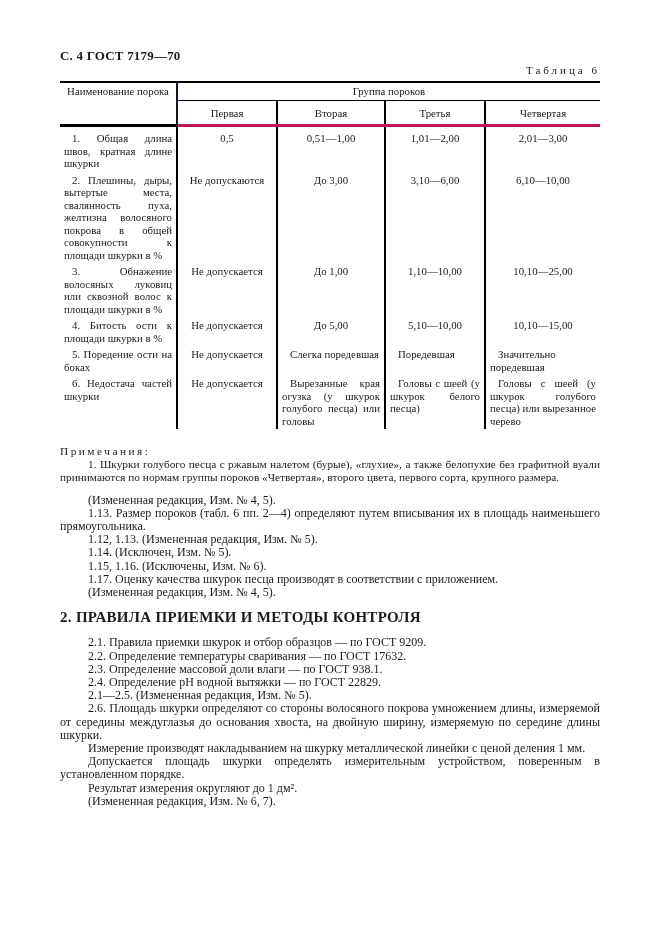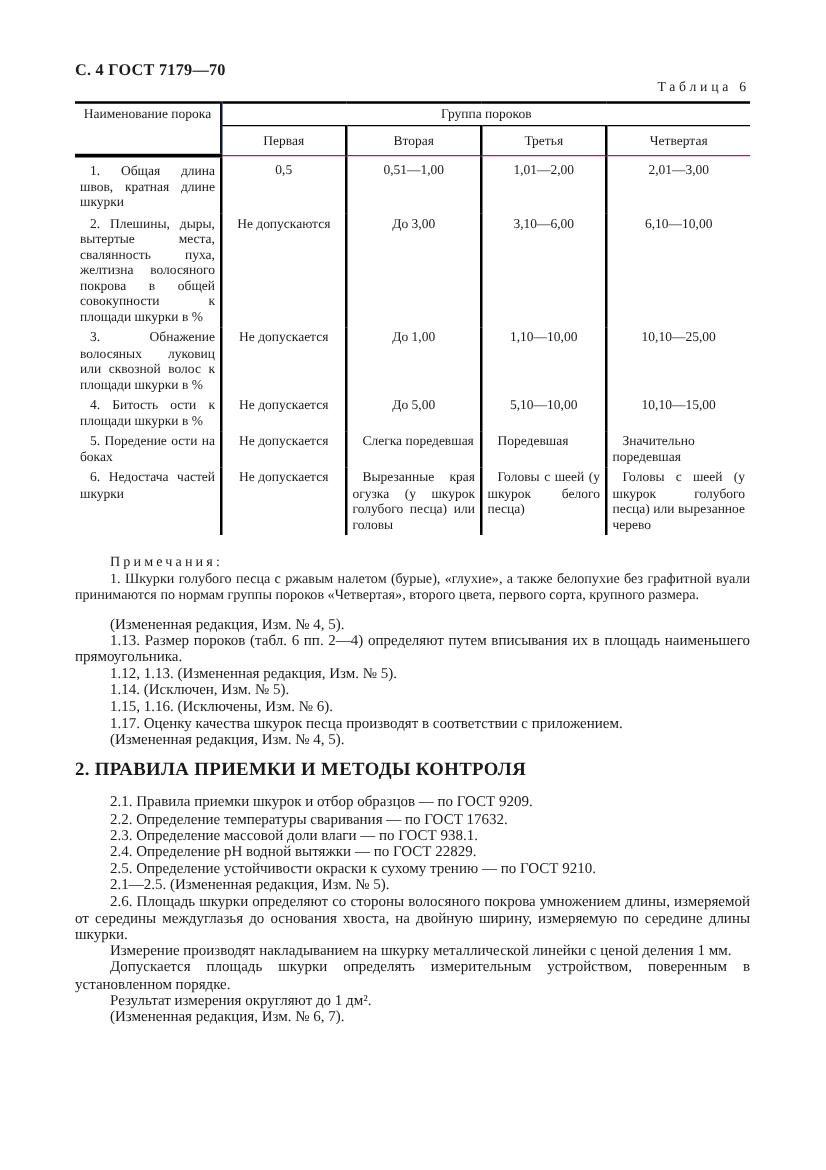--- a/index.html
+++ b/index.html
@@ -33,30 +33,30 @@
   table.defects col.c2 { width: 108px; }
   table.defects col.c3 { width: 100px; }
   table.defects col.c4 { width: 115px; }
 
   table.defects th, table.defects td {
     vertical-align: top; font-weight: normal; padding: 2px 4px;
   }
   table.defects th + th, table.defects td + td { border-left: 2px solid #000; }
   th.name-hdr { border-right: 2px solid #0f172a; vertical-align: middle; text-align: center; padding: 4px 8px; }
   th.group-hdr { text-align: center; border-bottom: 1.5px solid #000; padding: 4px 2px; }
-  tr.subhead th { text-align: center; padding: 6px 2px 5px; border-bottom: 1px solid #be185d; }
+  tr.subhead th { text-align: center; padding: 6px 2px 5px; border-bottom: 3px solid #be185d; }
   th.name-hdr { border-bottom: 3px solid #000; }
 
   td.name-cell { text-align: justify; text-indent: 8px; padding: 2px 3px 2px 1px; }
   td.val-center { text-align: center; padding-top: 3px; }
   td.val-text { text-align: justify; text-indent: 8px; padding: 3px 5px 2px 5px; }
   tr.first-row td { padding-top: 5px; }
 
   .notes { margin-top: 16px; font-size: 11.3px; line-height: 13.2px; }
-  .notes-label { letter-spacing: 2.5px; margin-left: 28px; }
+  .notes-label { letter-spacing: 2.5px; }
   .note-item { text-align: justify; text-indent: 28px; }
 
   .body-text { font-size: 12px; line-height: 13.2px; }
   .para { text-align: justify; text-indent: 28px; }
   .para.gap-top { margin-top: 9px; }
   .section-title {
     margin: 12px 0 12px; text-align: left;
     font-weight: bold; font-size: 15px; letter-spacing: 0.3px;
   }
   b { font-weight: normal; }
@@ -150,21 +150,20 @@
     <p class="para"><span></span><b></b><span>1.17. Оценку качества шкурок песца производят в соответствии с приложением.</span></p>
     <p class="para"><span></span><b>(Измененная редакция, Изм. № 4, 5).</b><span></span></p>
   </div>
 
   <div class="body-text">
     <div class="section-title">2. ПРАВИЛА ПРИЕМКИ И МЕТОДЫ КОНТРОЛЯ</div>
     <p class="para"><span></span><b></b><span>2.1. Правила приемки шкурок и отбор образцов — по ГОСТ 9209.</span></p>
     <p class="para"><span></span><b></b><span>2.2. Определение температуры сваривания — по ГОСТ 17632.</span></p>
     <p class="para"><span></span><b></b><span>2.3. Определение массовой доли влаги — по ГОСТ 938.1.</span></p>
     <p class="para"><span></span><b></b><span>2.4. Определение pH водной вытяжки — по ГОСТ 22829.</span></p>
-    <p class="para"><span></span><b></b><span>2.5. Определение устойчивости окраски к сухому трению — по ГОСТ 9210.</span></p>
     <p class="para"><span>2.1—2.5. </span><b>(Измененная редакция, Изм. № 5).</b><span></span></p>
     <p class="para"><span></span><b></b><span>2.6. Площадь шкурки определяют со стороны волосяного покрова умножением длины, измеряемой от середины междуглазья до основания хвоста, на двойную ширину, измеряемую по середине длины шкурки.</span></p>
     <p class="para"><span></span><b></b><span>Измерение производят накладыванием на шкурку металлической линейки с ценой деления 1 мм.</span></p>
     <p class="para"><span></span><b></b><span>Допускается площадь шкурки определять измерительным устройством, поверенным в установленном порядке.</span></p>
     <p class="para"><span></span><b></b><span>Результат измерения округляют до 1 дм².</span></p>
     <p class="para"><span></span><b>(Измененная редакция, Изм. № 6, 7).</b><span></span></p>
   </div>
 
 </div>
 

